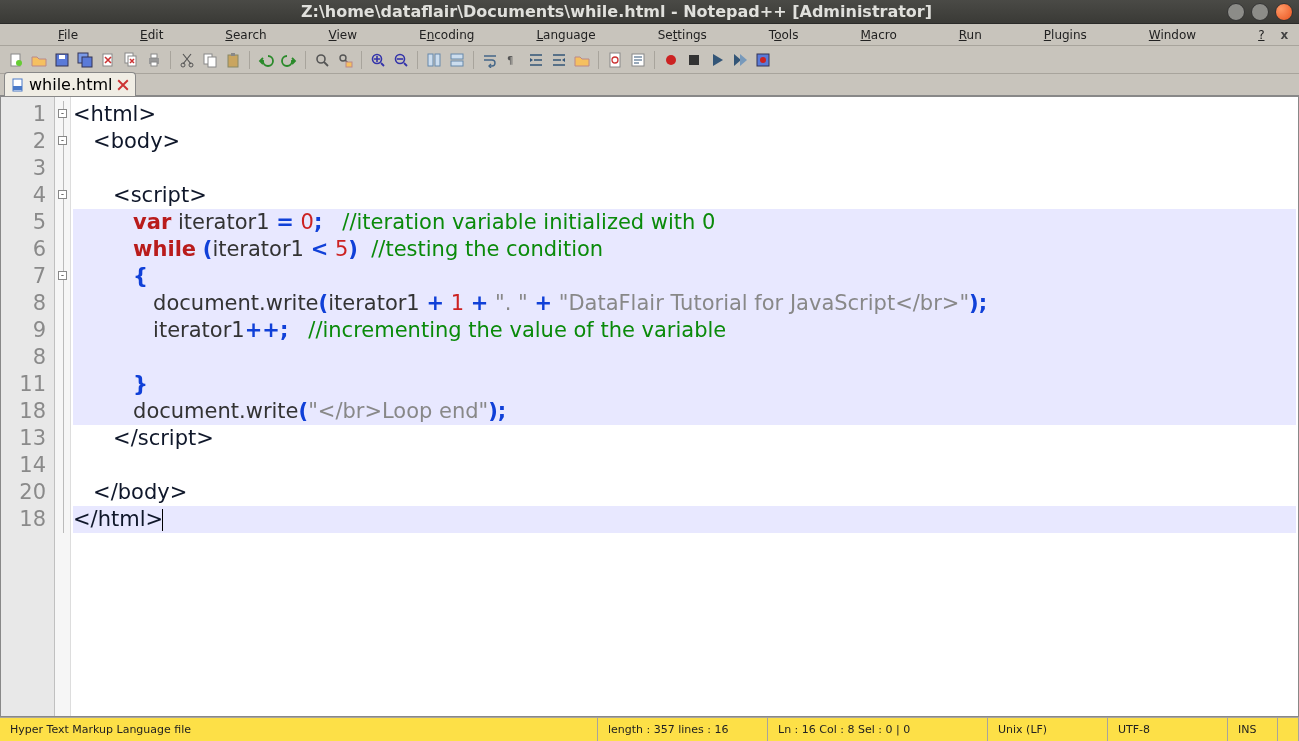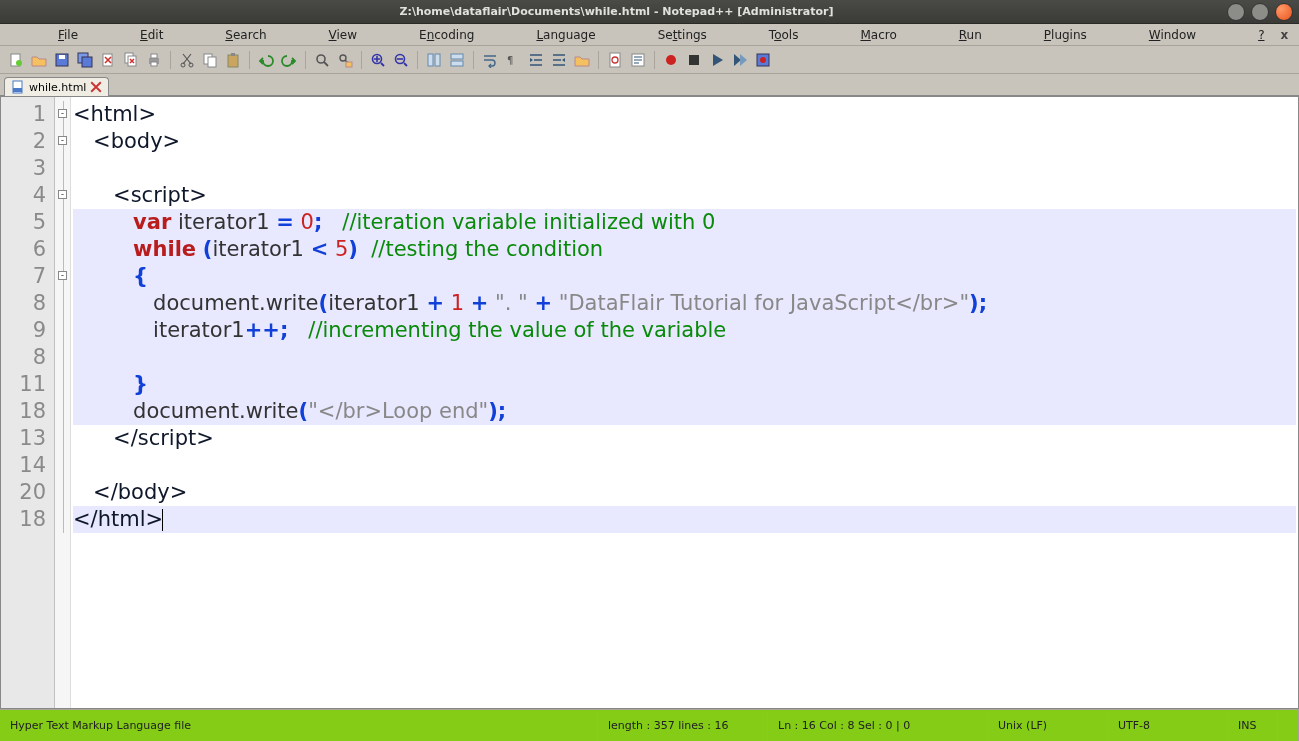--- a/index.html
+++ b/index.html
@@ -1,55 +1,55 @@
 <!DOCTYPE html>
 <html><head>
 <meta charset="utf-8">
 <style>
 * { margin: 0; padding: 0; box-sizing: border-box; }
 body { font-family: "DejaVu Sans", "Liberation Sans", Arial, sans-serif; font-size: 12px; background: #c8c4bc; width: 1299px; height: 741px; overflow: hidden; display: flex; flex-direction: column; }
-.titlebar { background: linear-gradient(to bottom, #4a4a46, #3a3a36); color: #e0e0dc; height: 24px; display: flex; align-items: center; padding: 0 6px; font-size: 11px; border-bottom: 1px solid #2a2a28; }
+.titlebar { background: linear-gradient(to bottom, #4a4a46, #3a3a36); color: #e0e0dc; height: 24px; display: flex; align-items: center; padding: 0 6px; font-size: 16px; border-bottom: 1px solid #2a2a28; }
 .titlebar .title-text { flex: 1; text-align: center; font-weight: bold; }
 .titlebar .win-controls { display: flex; gap: 6px; }
 .win-btn { width: 18px; height: 18px; border-radius: 9px; display: inline-block; border: 1px solid #333; }
 .win-min { background: #8c8c88; }
 .win-max { background: #8c8c88; }
 .win-close { background: radial-gradient(circle at 30% 30%, #ff9966, #e95420); }
 .menubar { background: #c8c4bc; height: 22px; display: flex; align-items: center; padding: 0 4px; border-bottom: 1px solid #a8a49c; font-size: 12px; }
 .menu-item { padding: 2px 8px; cursor: pointer; color: #222; margin-left: 46px; }
 .menu-item .ul { text-decoration: underline; }
 .menu-spacer { flex: 1; }
 .menu-close-x { padding: 0 8px; color: #444; font-weight: bold; cursor: pointer; }
 .toolbar { background: #c8c4bc; height: 28px; display: flex; align-items: center; padding: 2px 6px; gap: 3px; border-bottom: 1px solid #a8a49c; }
 .tb-btn { width: 20px; height: 20px; display: inline-flex; align-items: center; justify-content: center; cursor: pointer; border-radius: 2px; }
 .tb-btn svg { width: 16px; height: 16px; display: block; }
 .tb-sep { width: 1px; height: 18px; background: #a8a49c; margin: 0 3px; }
 .tabbar { background: #c8c4bc; height: 22px; display: flex; align-items: flex-end; padding-left: 4px; border-bottom: 1px solid #888; }
-.tab { background: #f0ede4; border: 1px solid #888; border-bottom: none; border-top-left-radius: 4px; border-top-right-radius: 4px; padding: 2px 6px; display: flex; align-items: center; gap: 4px; font-size: 11px; cursor: pointer; position: relative; top: 1px; }
+.tab { background: #f0ede4; border: 1px solid #888; border-bottom: none; border-top-left-radius: 4px; border-top-right-radius: 4px; padding: 2px 6px; display: flex; align-items: center; gap: 4px; font-size: 16px; cursor: pointer; position: relative; top: 1px; }
 .tab-icon { width: 14px; height: 14px; display: inline-flex; }
 .tab-close { width: 12px; height: 12px; display: inline-flex; align-items: center; justify-content: center; color: #c33; font-size: 10px; cursor: pointer; }
 .editor-area { flex: 1; display: flex; background: #fff; border: 1px solid #888; margin: 0; overflow: hidden; }
 .gutter { background: #e8e8e8; color: #8a8a8a; text-align: right; padding: 4px 8px 4px 6px; font-family: "DejaVu Sans", Arial, sans-serif; font-size: 21px; line-height: 27px; user-select: none; border-right: 1px solid #c0c0c0; min-width: 54px; }
 .fold-col { width: 16px; background: #f6f6f6; border-right: 1px solid #ddd; padding: 4px 0; font-family: monospace; font-size: 11px; line-height: 27px; color: #888; text-align: center; position: relative; }
 .fold-col .fold-line { height: 27px; position: relative; }
 .fold-col .fbox { display: inline-block; width: 9px; height: 9px; border: 1px solid #888; background: #fff; font-size: 9px; line-height: 7px; text-align: center; color: #333; position: relative; top: -2px; }
 .fold-col .vline::before { content:""; position:absolute; left:50%; top:0; bottom:0; width:1px; background:#bbb; }
 .code { flex: 1; font-family: "DejaVu Sans", Arial, sans-serif; font-size: 21px; line-height: 27px; padding: 4px 2px; white-space: pre; overflow: hidden; }
 .code .ln { height: 27px; display: block; }
 .hl-line { background: #e8e8ff; }
 .cursor-line { background: #e8e8ff; }
 .t-tag { color: #0f172a; }
 .t-kw { color: #b91c1c; font-weight: bold; }
 .t-num { color: #c22; }
 .t-cmt { color: #0a8a0a; }
 .t-str { color: #888; }
 .t-id { color: #333; }
 .t-op { color: #1040d8; font-weight: bold; }
 .caret { display:inline-block; width:1px; height:22px; background:#000; vertical-align:middle; margin-left:-1px; }
-.statusbar { height: 32px; background: #84cc16; border-top: 1px solid #a8a49c; display: flex; align-items: center; font-size: 11px; color: #222; }
+.statusbar { height: 24px; background: #fde047; border-top: 1px solid #a8a49c; display: flex; align-items: center; font-size: 11px; color: #222; }
 .status-cell { padding: 0 10px; border-right: 1px solid #a8a49c; height: 100%; display: flex; align-items: center; white-space: nowrap; }
 .status-cell.grow { flex: 1; }
 .status-cell.small { min-width: 50px; }
 .grip { width: 16px; text-align: center; }
 </style>
 </head>
 <body>
 
 <div class="titlebar">
   <span class="title-text">Z:\home\dataflair\Documents\while.html - Notepad++ [Administrator]</span>

